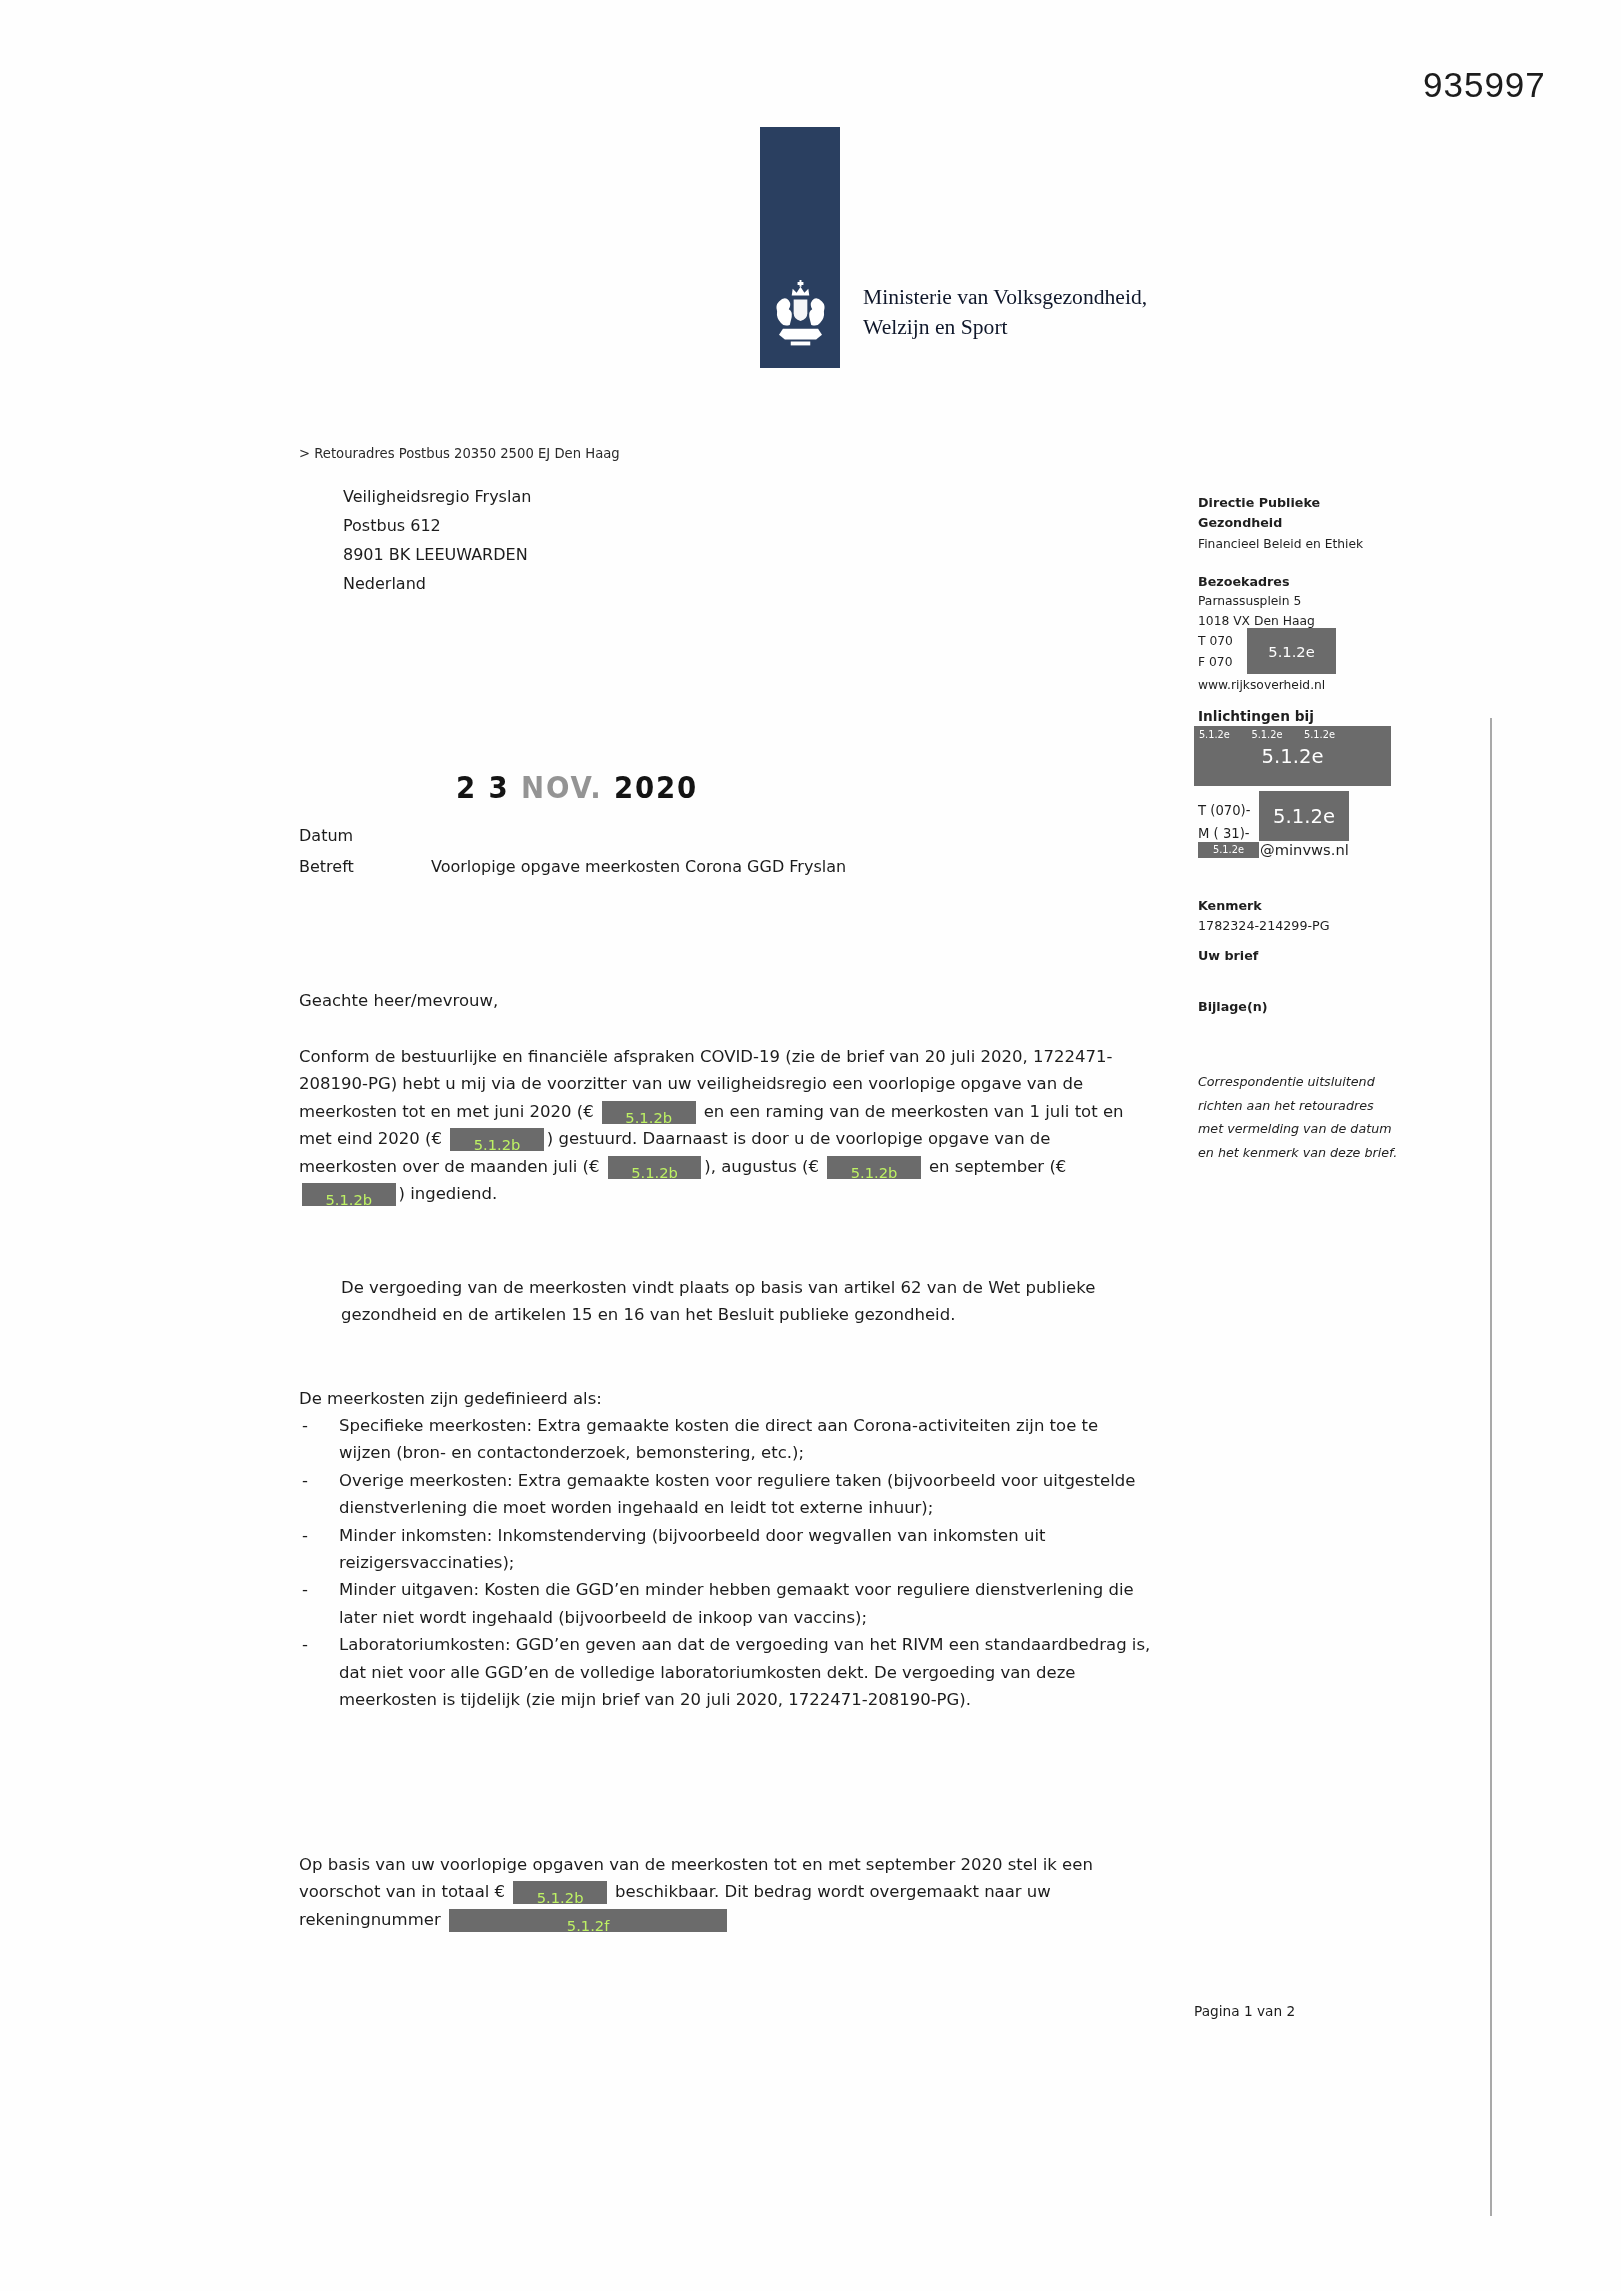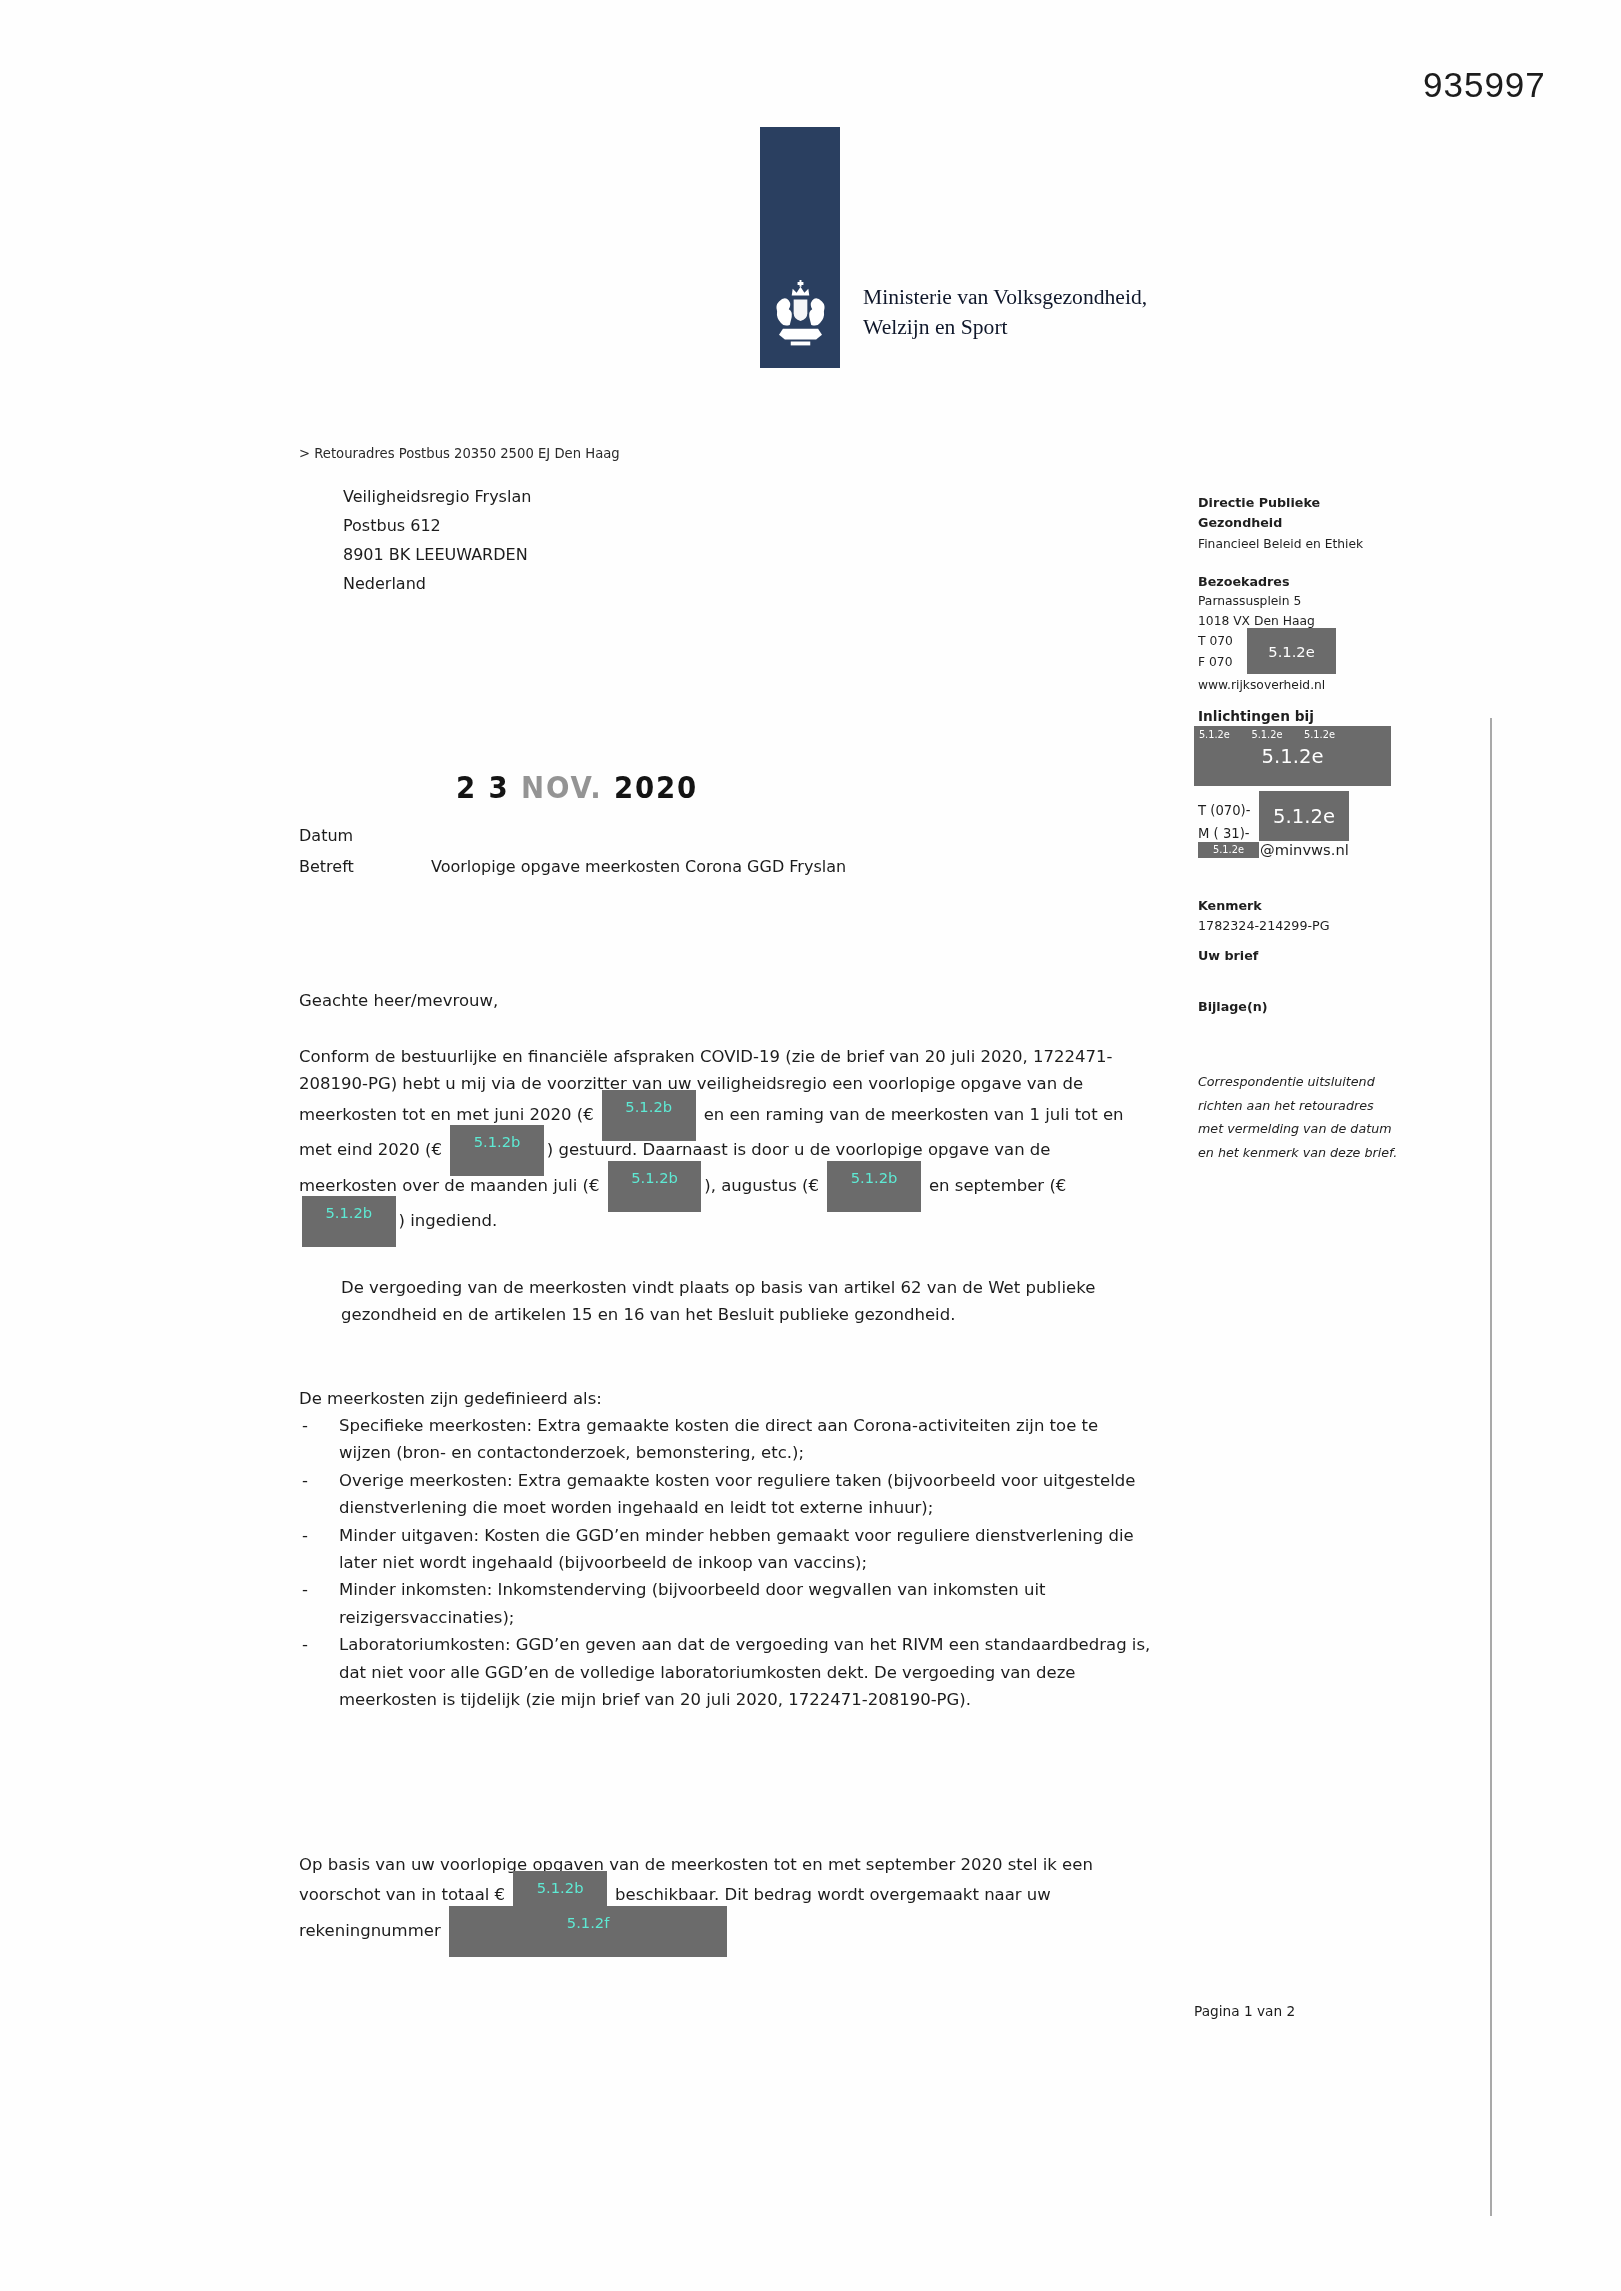--- a/index.html
+++ b/index.html
@@ -31,22 +31,22 @@
   .salutation{left:299px;top:987px;}
   .p1{left:299px;top:1043px;}
   .p2{left:299px;top:1274px;margin-left:42px;}
   .defs-intro{left:299px;top:1385px;}
   .deflist{left:299px;top:1412px;width:855px;margin:0;padding:0;list-style:none;}
   .deflist li{position:relative;padding-left:40px;margin:0;}
   .deflist li::before{content:"-";position:absolute;left:2.9px;top:0;}
   .p3{left:299px;top:1851px;}
   
   .redact{
-    display:inline-block;background:#6b6b6b;color:#5eead4;
-    font-size:14.7px;line-height:33px;height:51px;
+    display:inline-block;background:#6b6b6b;color:#bef264;
+    font-size:14.7px;line-height:33px;height:23px;
     padding:0 23.5px;margin:-7.8px 2.9px;vertical-align:middle;
   }
   .redact.wide{padding:0 118px;}
   
   .sb{left:1198px;font-size:12.3px;line-height:19.6px;color:#1e1e1e;}
   .sb-b{font-weight:bold;font-size:12.7px;}
   .sb-directorate{top:493px;}
   .sb-department{top:535px;}
   .sb-bezoek-label{top:572px;}
   .sb-bezoek{top:592px;}
@@ -125,22 +125,22 @@
 
   <div class="abs body-text p1"><span>Conform de bestuurlijke en financiële afspraken COVID-19 (zie de brief van 20 juli 2020, 1722471-208190-PG) hebt u mij via de voorzitter van uw veiligheidsregio een voorlopige opgave van de meerkosten tot en met juni 2020 (€ </span><span class="redact">5.1.2b</span><span> en een raming van de meerkosten van 1 juli tot en met eind 2020 (€ </span><span class="redact">5.1.2b</span><span>) gestuurd. Daarnaast is door u de voorlopige opgave van de meerkosten over de maanden juli (€ </span><span class="redact">5.1.2b</span><span>), augustus (€ </span><span class="redact">5.1.2b</span><span> en september (€ </span><span class="redact">5.1.2b</span><span>) ingediend.</span></div>
 
   <div class="abs body-text p2">De vergoeding van de meerkosten vindt plaats op basis van artikel 62 van de Wet publieke gezondheid en de artikelen 15 en 16 van het Besluit publieke gezondheid.</div>
 
   <div class="abs body-text defs-intro">De meerkosten zijn gedefinieerd als:</div>
 
   <ul class="abs body-text deflist">
     <li>Specifieke meerkosten: Extra gemaakte kosten die direct aan Corona-activiteiten zijn toe te wijzen (bron- en contactonderzoek, bemonstering, etc.);</li>
     <li>Overige meerkosten: Extra gemaakte kosten voor reguliere taken (bijvoorbeeld voor uitgestelde dienstverlening die moet worden ingehaald en leidt tot externe inhuur);</li>
+    <li>Minder inkomsten: Inkomstenderving (bijvoorbeeld door wegvallen van inkomsten uit reizigersvaccinaties);</li>
     <li>Minder uitgaven: Kosten die GGD’en minder hebben gemaakt voor reguliere dienstverlening die later niet wordt ingehaald (bijvoorbeeld de inkoop van vaccins);</li>
-    <li>Minder inkomsten: Inkomstenderving (bijvoorbeeld door wegvallen van inkomsten uit reizigersvaccinaties);</li>
     <li>Laboratoriumkosten: GGD’en geven aan dat de vergoeding van het RIVM een standaardbedrag is, dat niet voor alle GGD’en de volledige laboratoriumkosten dekt. De vergoeding van deze meerkosten is tijdelijk (zie mijn brief van 20 juli 2020, 1722471-208190-PG).</li>
   </ul>
 
   <div class="abs body-text p3"><span>Op basis van uw voorlopige opgaven van de meerkosten tot en met september 2020 stel ik een voorschot van in totaal € </span><span class="redact">5.1.2b</span><span> beschikbaar. Dit bedrag wordt overgemaakt naar uw rekeningnummer </span><span class="redact wide">5.1.2f</span></div>
 
   <div class="abs sb sb-b sb-directorate">
     <span>Directie Publieke</span><br>
     <span>Gezondheid</span>
   </div>
   <div class="abs sb sb-department">Financieel Beleid en Ethiek</div>

